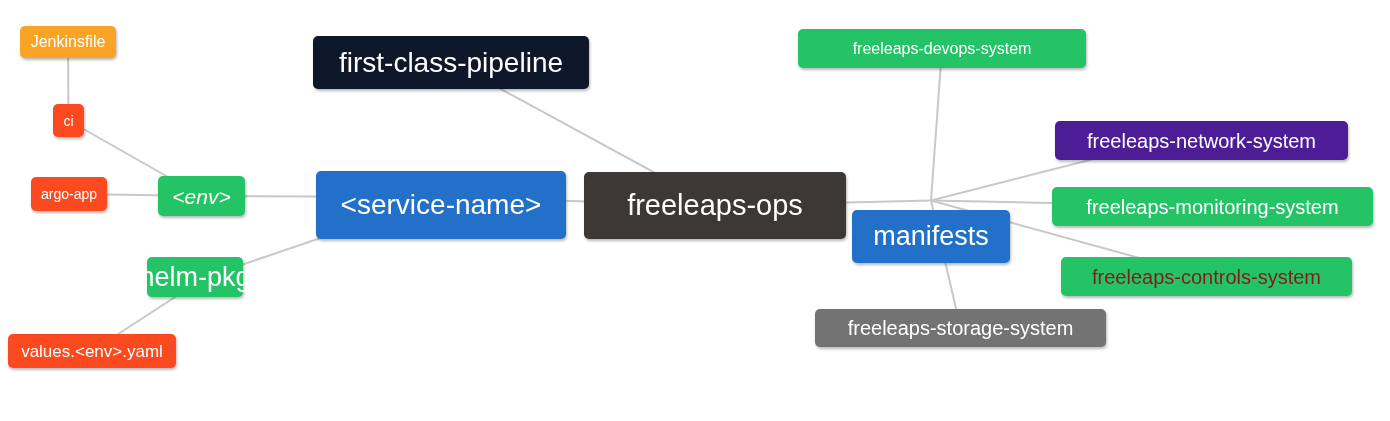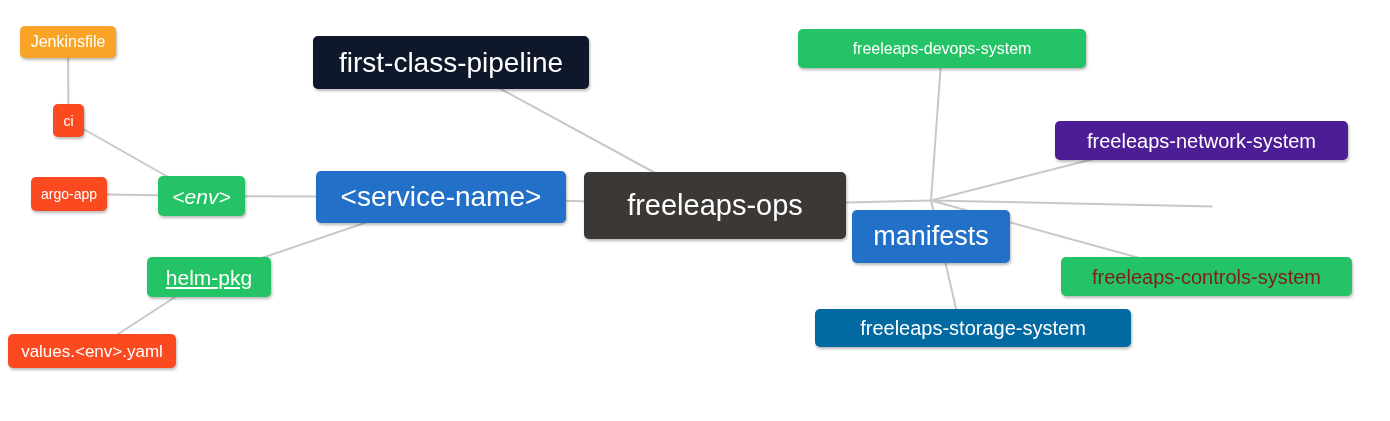--- a/index.html
+++ b/index.html
@@ -62,24 +62,25 @@
       <line x1="931" y1="200.5" x2="1201.5" y2="131.5" stroke="#c8c8c8" stroke-width="2"></line>
       <line x1="931" y1="200.5" x2="1212.5" y2="206.5" stroke="#c8c8c8" stroke-width="2"></line>
       <line x1="931" y1="200.5" x2="1206.5" y2="276.5" stroke="#c8c8c8" stroke-width="2"></line>
       <line x1="931" y1="200.5" x2="960.5" y2="328" stroke="#c8c8c8" stroke-width="2"></line>
     </svg>
   <div id="node-layer">
       <div class="node" style="left: 20px; top: 26px; width: 96px; height: 32px; font-size: 16px; background: rgb(249, 164, 38); color: rgb(255, 255, 255);">Jenkinsfile</div>
       <div class="node" style="left: 53px; top: 104px; width: 31px; height: 33px; font-size: 14px; background: rgb(251, 74, 32); color: rgb(255, 255, 255);">ci</div>
       <div class="node" style="left: 31px; top: 177px; width: 76px; height: 34px; font-size: 14px; background: rgb(251, 74, 32); color: rgb(255, 255, 255);">argo-app</div>
       <div class="node" style="left: 158px; top: 176px; width: 87px; height: 40px; font-size: 21px; background: rgb(36, 196, 102); color: rgb(255, 255, 255); font-style: italic;">&lt;env&gt;</div>
-      <div class="node" style="left: 147px; top: 257px; width: 124px; height: 40px; font-size: 21px; background: rgb(36, 196, 102); color: rgb(255, 255, 255); text-decoration: underline;">helm-pkg</div>
+      <div class="node" style="left: 147px; top: 257px; width: 96px; height: 40px; font-size: 27px; background: rgb(36, 196, 102); color: rgb(255, 255, 255);">helm-pkg</div>
       <div class="node" style="left: 8px; top: 334px; width: 168px; height: 34px; font-size: 17px; background: rgb(251, 74, 32); color: rgb(255, 255, 255);">values.&lt;env&gt;.yaml</div>
       <div class="node" style="left: 313px; top: 36px; width: 276px; height: 53px; font-size: 28px; background: #0f172a; color: rgb(255, 255, 255);">first-class-pipeline</div>
-      <div class="node" style="left: 316px; top: 171px; width: 250px; height: 52px; font-size: 28px; background: rgb(34, 112, 200); color: rgb(255, 255, 255);">&lt;service-name&gt;</div>
+      <div class="node" style="left: 316px; top: 171px; width: 250px; height: 68px; font-size: 28px; background: rgb(34, 112, 200); color: rgb(255, 255, 255);">&lt;service-name&gt;</div>
       <div class="node" style="left: 584px; top: 172px; width: 262px; height: 67px; font-size: 29px; background: rgb(59, 56, 53); color: rgb(255, 255, 255);">freeleaps-ops</div>
       <div class="node" style="left: 852px; top: 174px; width: 158px; height: 53px; font-size: 27px; background: rgb(34, 112, 200); color: rgb(255, 255, 255); margin-top: 36px;">manifests</div>
       <div class="node" style="left: 798px; top: 29px; width: 288px; height: 39px; font-size: 16px; background: rgb(36, 196, 102); color: rgb(255, 255, 255);">freeleaps-devops-system</div>
       <div class="node" style="left: 1055px; top: 112px; width: 293px; height: 39px; font-size: 20px; background: #4c1d95; color: rgb(255, 255, 255); margin-top: 9px;">freeleaps-network-system</div>
+      <div class="node" style="left: 1052px; top: 187px; width: 321px; height: 39px; font-size: 20px; background: rgb(36, 196, 102); color: rgb(255, 255, 255);">freeleaps-monitoring-system</div>
       <div class="node" style="left: 1061px; top: 257px; width: 291px; height: 39px; font-size: 20px; background: rgb(36, 196, 102); color: #7f1d1d;">freeleaps-controls-system</div>
-      <div class="node" style="left: 815px; top: 309px; width: 316px; height: 38px; font-size: 20px; background: #0369a1; color: rgb(255, 255, 255);">freeleaps-storage-system</div>
+      <div class="node" style="left: 815px; top: 309px; width: 291px; height: 38px; font-size: 20px; background: #737373; color: rgb(255, 255, 255);">freeleaps-storage-system</div>
     </div>
 </div>
 
 </body></html>

